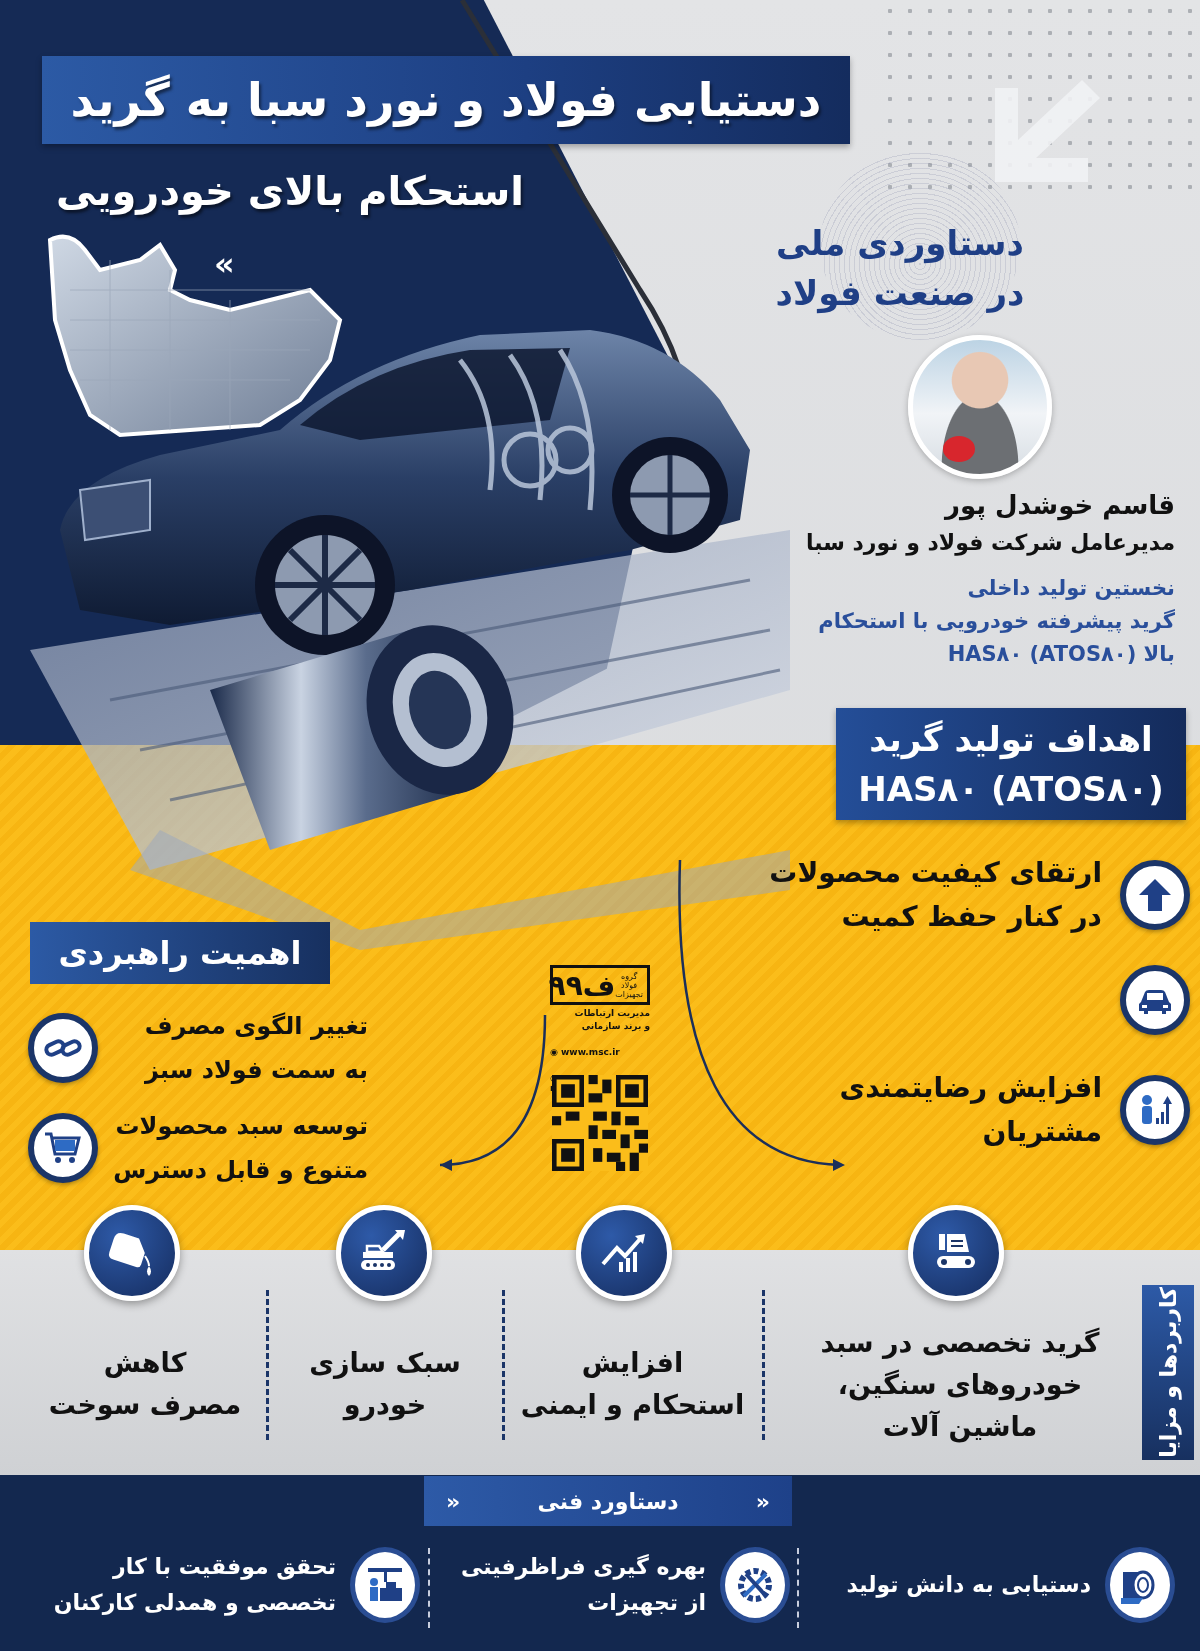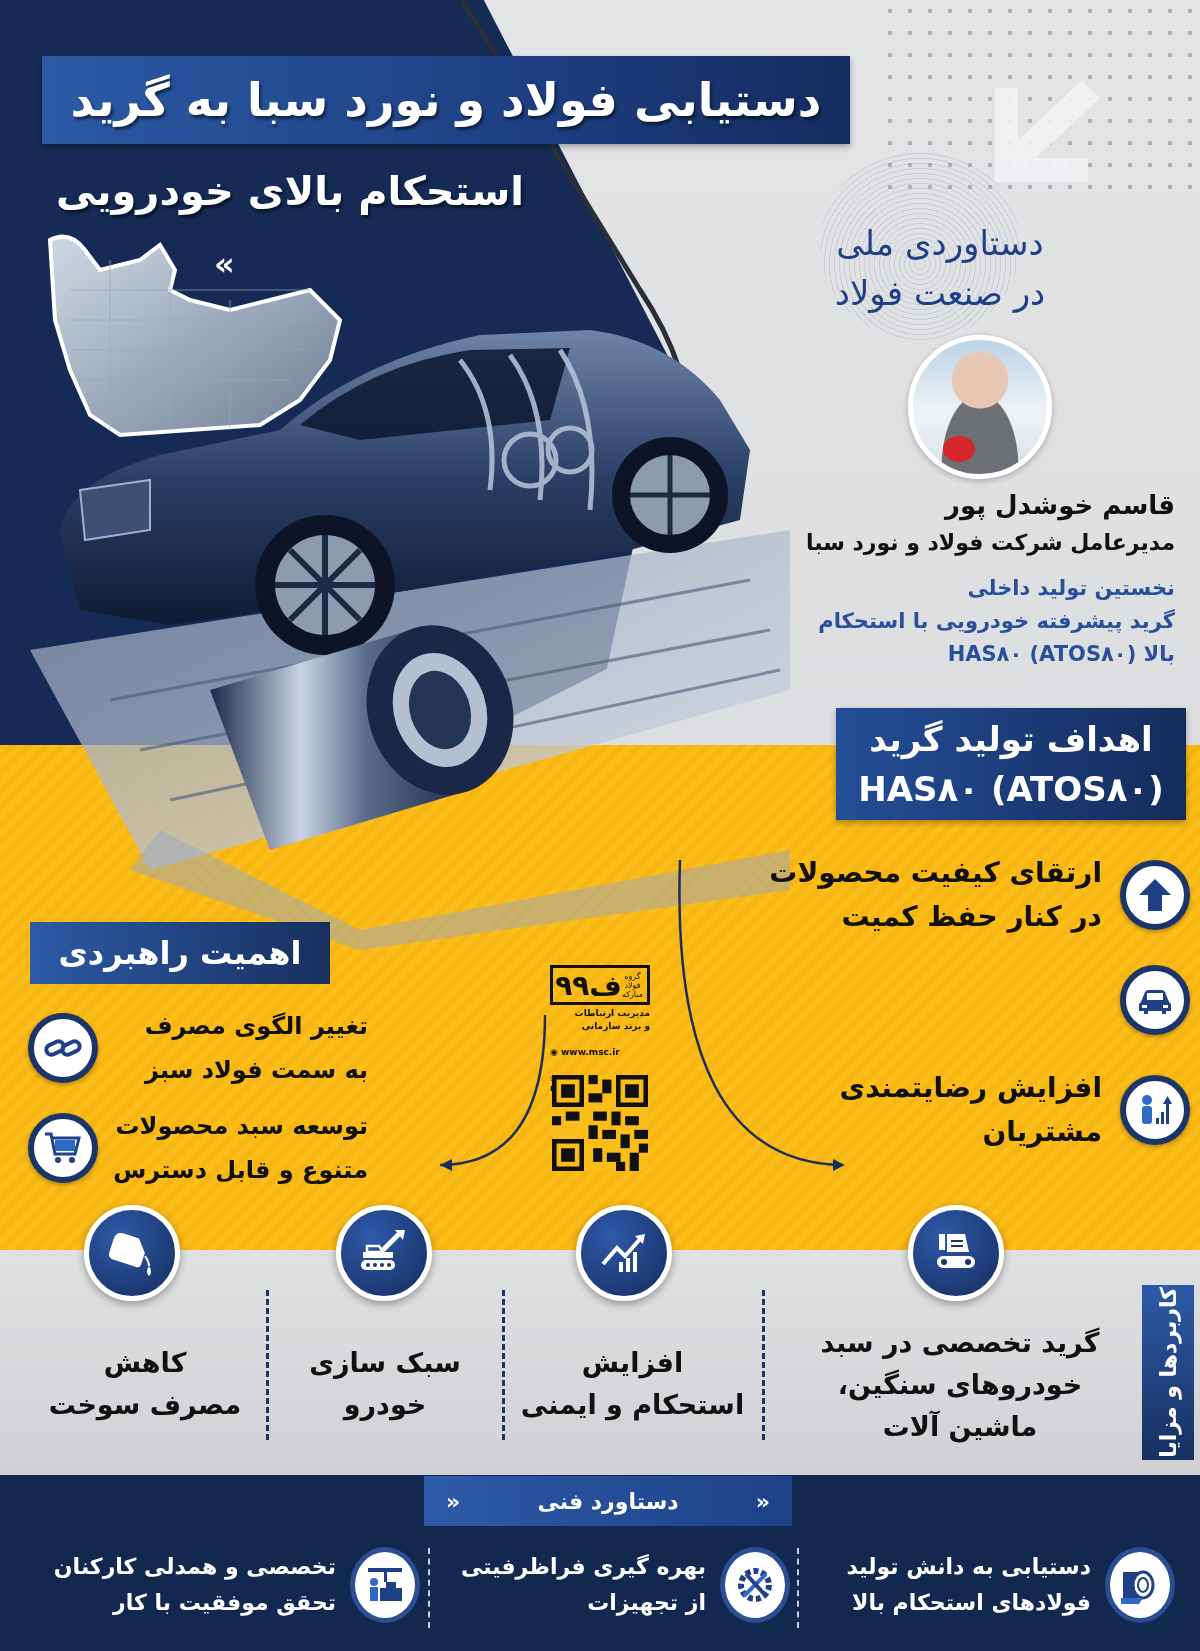--- a/index.html
+++ b/index.html
@@ -44,21 +44,21 @@
   .title-banner span { color:#fff; font-weight:bold; font-size:46px; text-shadow: 2px 3px 3px rgba(0,0,0,.5); white-space:nowrap; }
   .subtitle { left:50px; top:168px; width:480px; text-align:center; color:#fff; font-weight:bold; font-size:40px; text-shadow: 2px 3px 3px rgba(0,0,0,.5); }
   .chev-top { left:214px; top:245px; color:#fff; font-size:32px; font-weight:bold; }
 
   
   .art { left:30px; top:230px; width:760px; height:720px; }
 
   
   .fingerprint { left:820px; top:150px; width:200px; height:190px; border-radius:50%;
     background: repeating-radial-gradient(circle at 50% 60%, rgba(120,125,160,.35) 0 1px, transparent 1px 5px); opacity:.6; }
-  .nat-title { left:790px; top:218px; width:300px; text-align:center; color:#1f3f86; font-weight:normal; font-size:34px; line-height:50px; }
+  .nat-title { left:750px; top:218px; width:300px; text-align:center; color:#1f3f86; font-weight:bold; font-size:34px; line-height:50px; }
   .portrait { left:908px; top:335px; width:144px; height:144px; border-radius:50%; border:5px solid #fff;
     background: radial-gradient(circle at 50% 30%, #e8c8b4 0 24%, transparent 25%),
                 radial-gradient(ellipse at 50% 95%, #6c6f73 0 40%, transparent 41%),
                 linear-gradient(180deg,#bcd3e4 0%,#f1f4f7 55%,#d7dde3 100%);
     box-shadow: 0 2px 6px rgba(0,0,0,.25); overflow:hidden; }
   .portrait .mic { position:absolute; left:30px; top:96px; width:32px; height:26px; background:#d8262d; border-radius:50%; }
   .person-name { left:780px; top:490px; width:395px; text-align:right; color:#111; font-weight:bold; font-size:26px; }
   .person-role { left:780px; top:530px; width:395px; text-align:right; color:#111; font-size:22px; font-weight:bold; }
   .first-prod { left:780px; top:572px; width:395px; text-align:right; color:#2a4f9b; font-weight:bold; font-size:21px; line-height:33px; }
 
@@ -304,21 +304,21 @@
 <svg class="abs arrow-right" viewBox="0 0 200 320">
   <path d="M30 0 Q20 300 190 305" fill="none" stroke="#1b2f5a" stroke-width="2.5"></path>
   <path d="M195 305 L183 299 L183 311 Z" fill="#1b2f5a"></path>
 </svg>
 
 <div class="abs logo">
   <div class="mark">
     <span class="small">
       <div>گروه</div>
       <div>فولاد</div>
-      <div>مبارکه</div>
+      <div>تجهیزات</div>
     </span>
     <span class="big">۹ف۹</span>
   </div>
   <div class="sub">مدیریت ارتباطات</div>
   <div class="sub">و برند سازمانی</div>
   <div class="web"><span>◉ </span><span>www.msc.ir</span></div>
   <div class="web"><span>◎ </span><span>mobarakehsteel_co</span></div>
 </div>
 <svg class="abs qr" viewBox="0 0 21 21">
   <rect width="21" height="21" fill="#fbbd1a"></rect>
@@ -422,21 +422,20 @@
   <div class="tech-circle">
     <svg viewBox="0 0 42 42">
         <rect x="4" y="8" width="20" height="26" fill="#1f4086"></rect>
         <ellipse cx="24" cy="21" rx="10" ry="13" fill="#fff" stroke="#1f4086" stroke-width="3"></ellipse>
         <ellipse cx="24" cy="21" rx="5" ry="7" fill="none" stroke="#1f4086" stroke-width="2"></ellipse>
         <path d="M2 34 L24 34 L20 40 L2 40 Z" fill="#2e6bc4"></path>
       </svg>
   </div>
   <div class="txt">
     <div>دستیابی به دانش تولید</div>
-    <div>فولادهای استحکام بالا</div>
   </div>
 </div>
 <div class="abs tech-dash" style="left:797px"></div>
 <div class="abs tech-item" style="left:450px;width:340px">
   <div class="tech-circle">
     <svg viewBox="0 0 42 42">
         <circle cx="21" cy="21" r="14" fill="none" stroke="#1f4086" stroke-width="6" stroke-dasharray="5 3"></circle>
         <path d="M10 32 L32 10" stroke="#2e6bc4" stroke-width="4"></path>
         <path d="M12 10 L32 32" stroke="#1f4086" stroke-width="4"></path>
       </svg>
@@ -452,16 +451,16 @@
     <svg viewBox="0 0 42 42">
         <rect x="4" y="4" width="34" height="4" fill="#1f4086"></rect>
         <rect x="20" y="8" width="3" height="10" fill="#1f4086"></rect>
         <circle cx="10" cy="18" r="4" fill="#2e6bc4"></circle>
         <rect x="6" y="23" width="8" height="14" fill="#2e6bc4"></rect>
         <rect x="16" y="24" width="22" height="13" fill="#1f4086"></rect>
         <rect x="22" y="18" width="10" height="6" fill="#1f4086"></rect>
       </svg>
   </div>
   <div class="txt">
+    <div>تحقق موفقیت با کار</div>
     <div>تخصصی و همدلی کارکنان</div>
-    <div>تحقق موفقیت با کار</div>
   </div>
 </div>
 
 </body></html>

